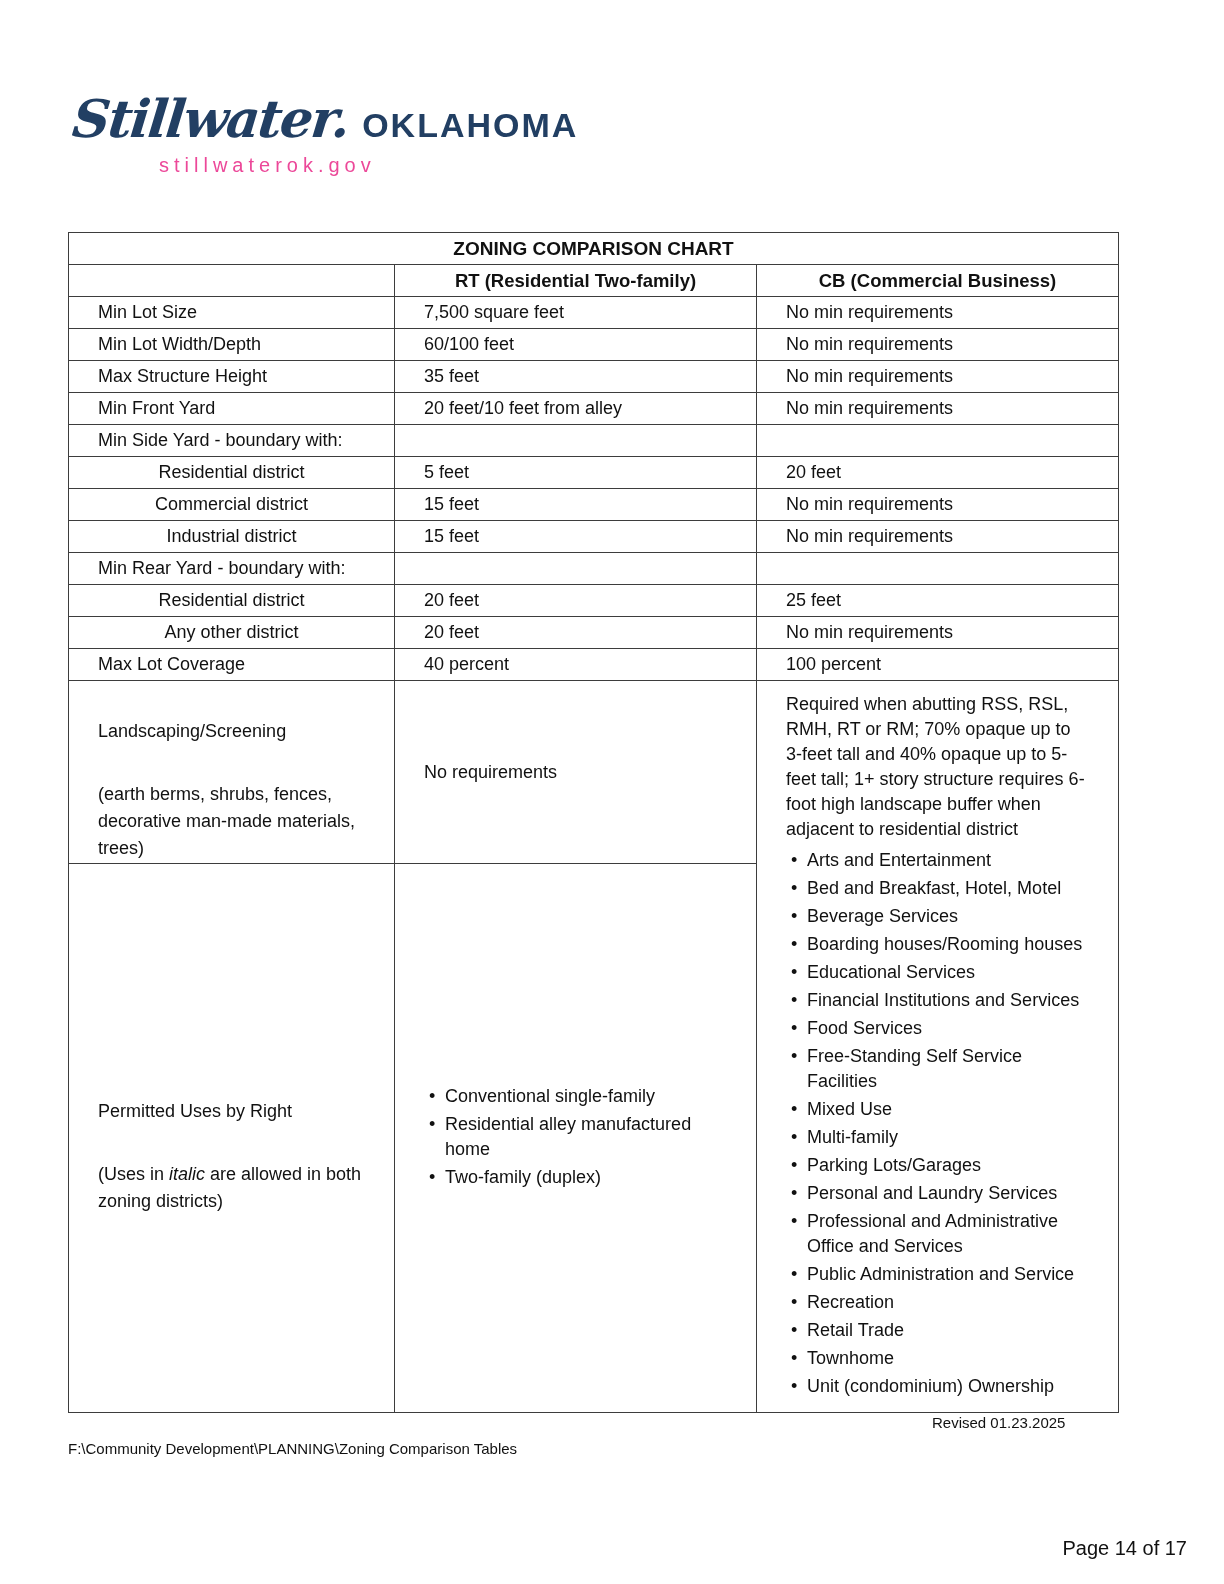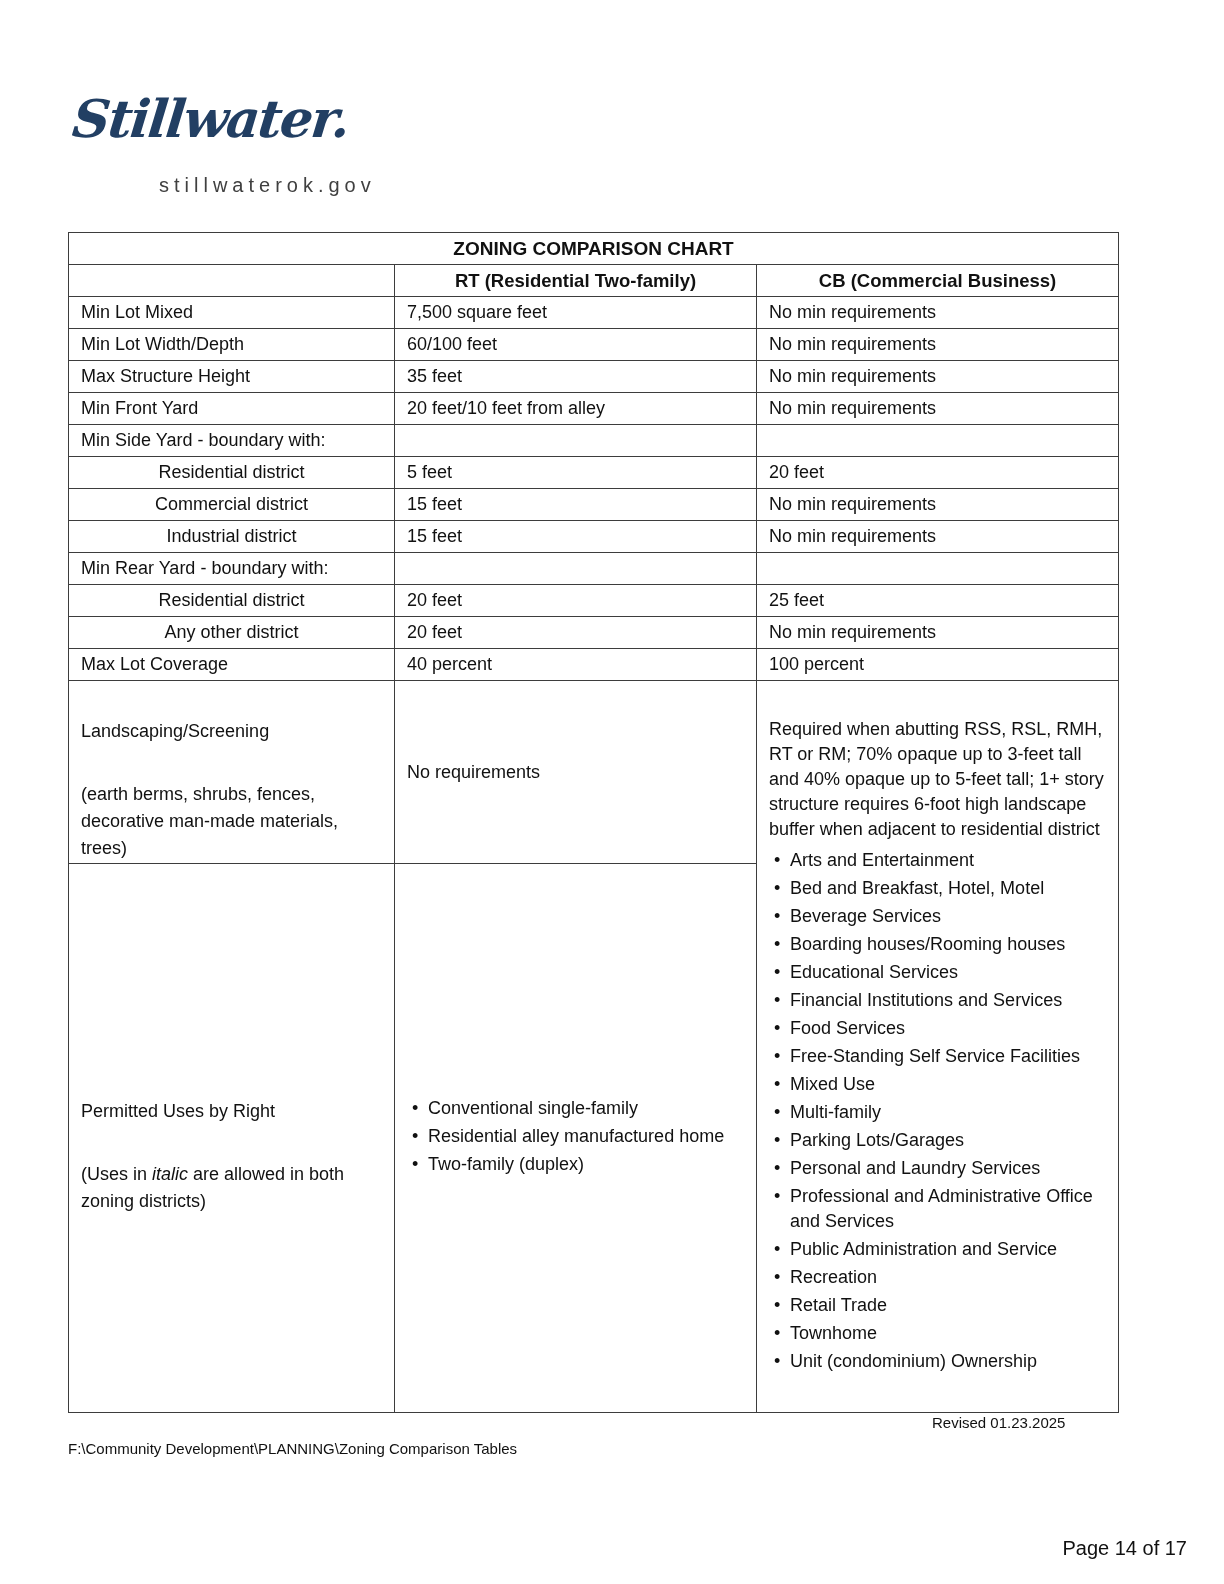--- a/index.html
+++ b/index.html
@@ -15,32 +15,32 @@
   .logo-row { display:flex; align-items:baseline; gap:14px; }
   .logo-script {
     font-family:"DejaVu Serif", serif; font-style:italic; font-weight:bold;
     font-size:52px; letter-spacing:-2px; transform:skewX(-6deg);
     line-height:70px; white-space:nowrap;
   }
   .logo-caps {
     font-weight:bold; font-size:34px; letter-spacing:2px; white-space:nowrap;
   }
   .logo-gov {
-    margin:20px 0 0 86px; font-size:20px; letter-spacing:5px;
-    color:#404040; white-space:nowrap;
+    margin:0 0 0 86px; font-size:20px; letter-spacing:5px;
+    color:#ec4899; white-space:nowrap;
   }
 
   
   table.zoning {
     position:absolute; left:68px; top:232px; width:1050px;
     border-collapse:collapse; table-layout:fixed;
   }
   table.zoning td, table.zoning th {
     border:1.5px solid #3d3d3d; font-size:18px; font-weight:normal;
-    padding:1px 12px; vertical-align:middle; text-align:left;
+    padding:1px 29px; vertical-align:middle; text-align:left;
     overflow:hidden;
   }
   tr.title-row th { font-size:19px; font-weight:bold; text-align:center; height:29px; }
   tr.hdr-row th { font-size:18.5px; font-weight:bold; text-align:center; height:29px;margin-top:15px; }
   tbody.simple td { height:29px; white-space:nowrap; }
   tbody.simple tr.sub td:first-child { text-align:center; }
 
   tr.landscaping-row { height:147px; }
   tr.permitted-row { height:549px; }
   td.big-label { line-height:27px; }
@@ -60,20 +60,21 @@
   .footer-path   { position:absolute; left:68px;  top:1440px; font-size:15px; }
   .footer-revised{ position:absolute; left:932px; top:1414px; font-size:15px; }
   .page-number   { position:absolute; right:37px; top:1537px; font-size:20px; }
 </style>
 </head>
 <body>
 
 <div class="logo">
   <div class="logo-row">
     <span class="logo-script">Stillwater.</span>
+    <span class="logo-caps">OKLAHOMA</span>
   </div>
   <div class="logo-gov">stillwaterok.gov</div>
 </div>
 
 <table class="zoning">
   <colgroup>
     <col style="width:326px">
       <col style="width:362px">
       <col style="width:362px">
   </colgroup>
@@ -82,21 +83,21 @@
       <th colspan="3">ZONING COMPARISON CHART</th>
     </tr>
     <tr class="hdr-row">
       <th></th>
       <th>RT (Residential Two-family)</th>
       <th>CB (Commercial Business)</th>
     </tr>
   </thead>
   <tbody class="simple">
       <tr>
-        <td>Min Lot Mixed</td>
+        <td>Min Lot Size</td>
         <td>7,500 square feet</td>
         <td>No min requirements</td>
       </tr>
       <tr>
         <td>Min Lot Width/Depth</td>
         <td>60/100 feet</td>
         <td>No min requirements</td>
       </tr>
       <tr>
         <td>Max Structure Height</td>

